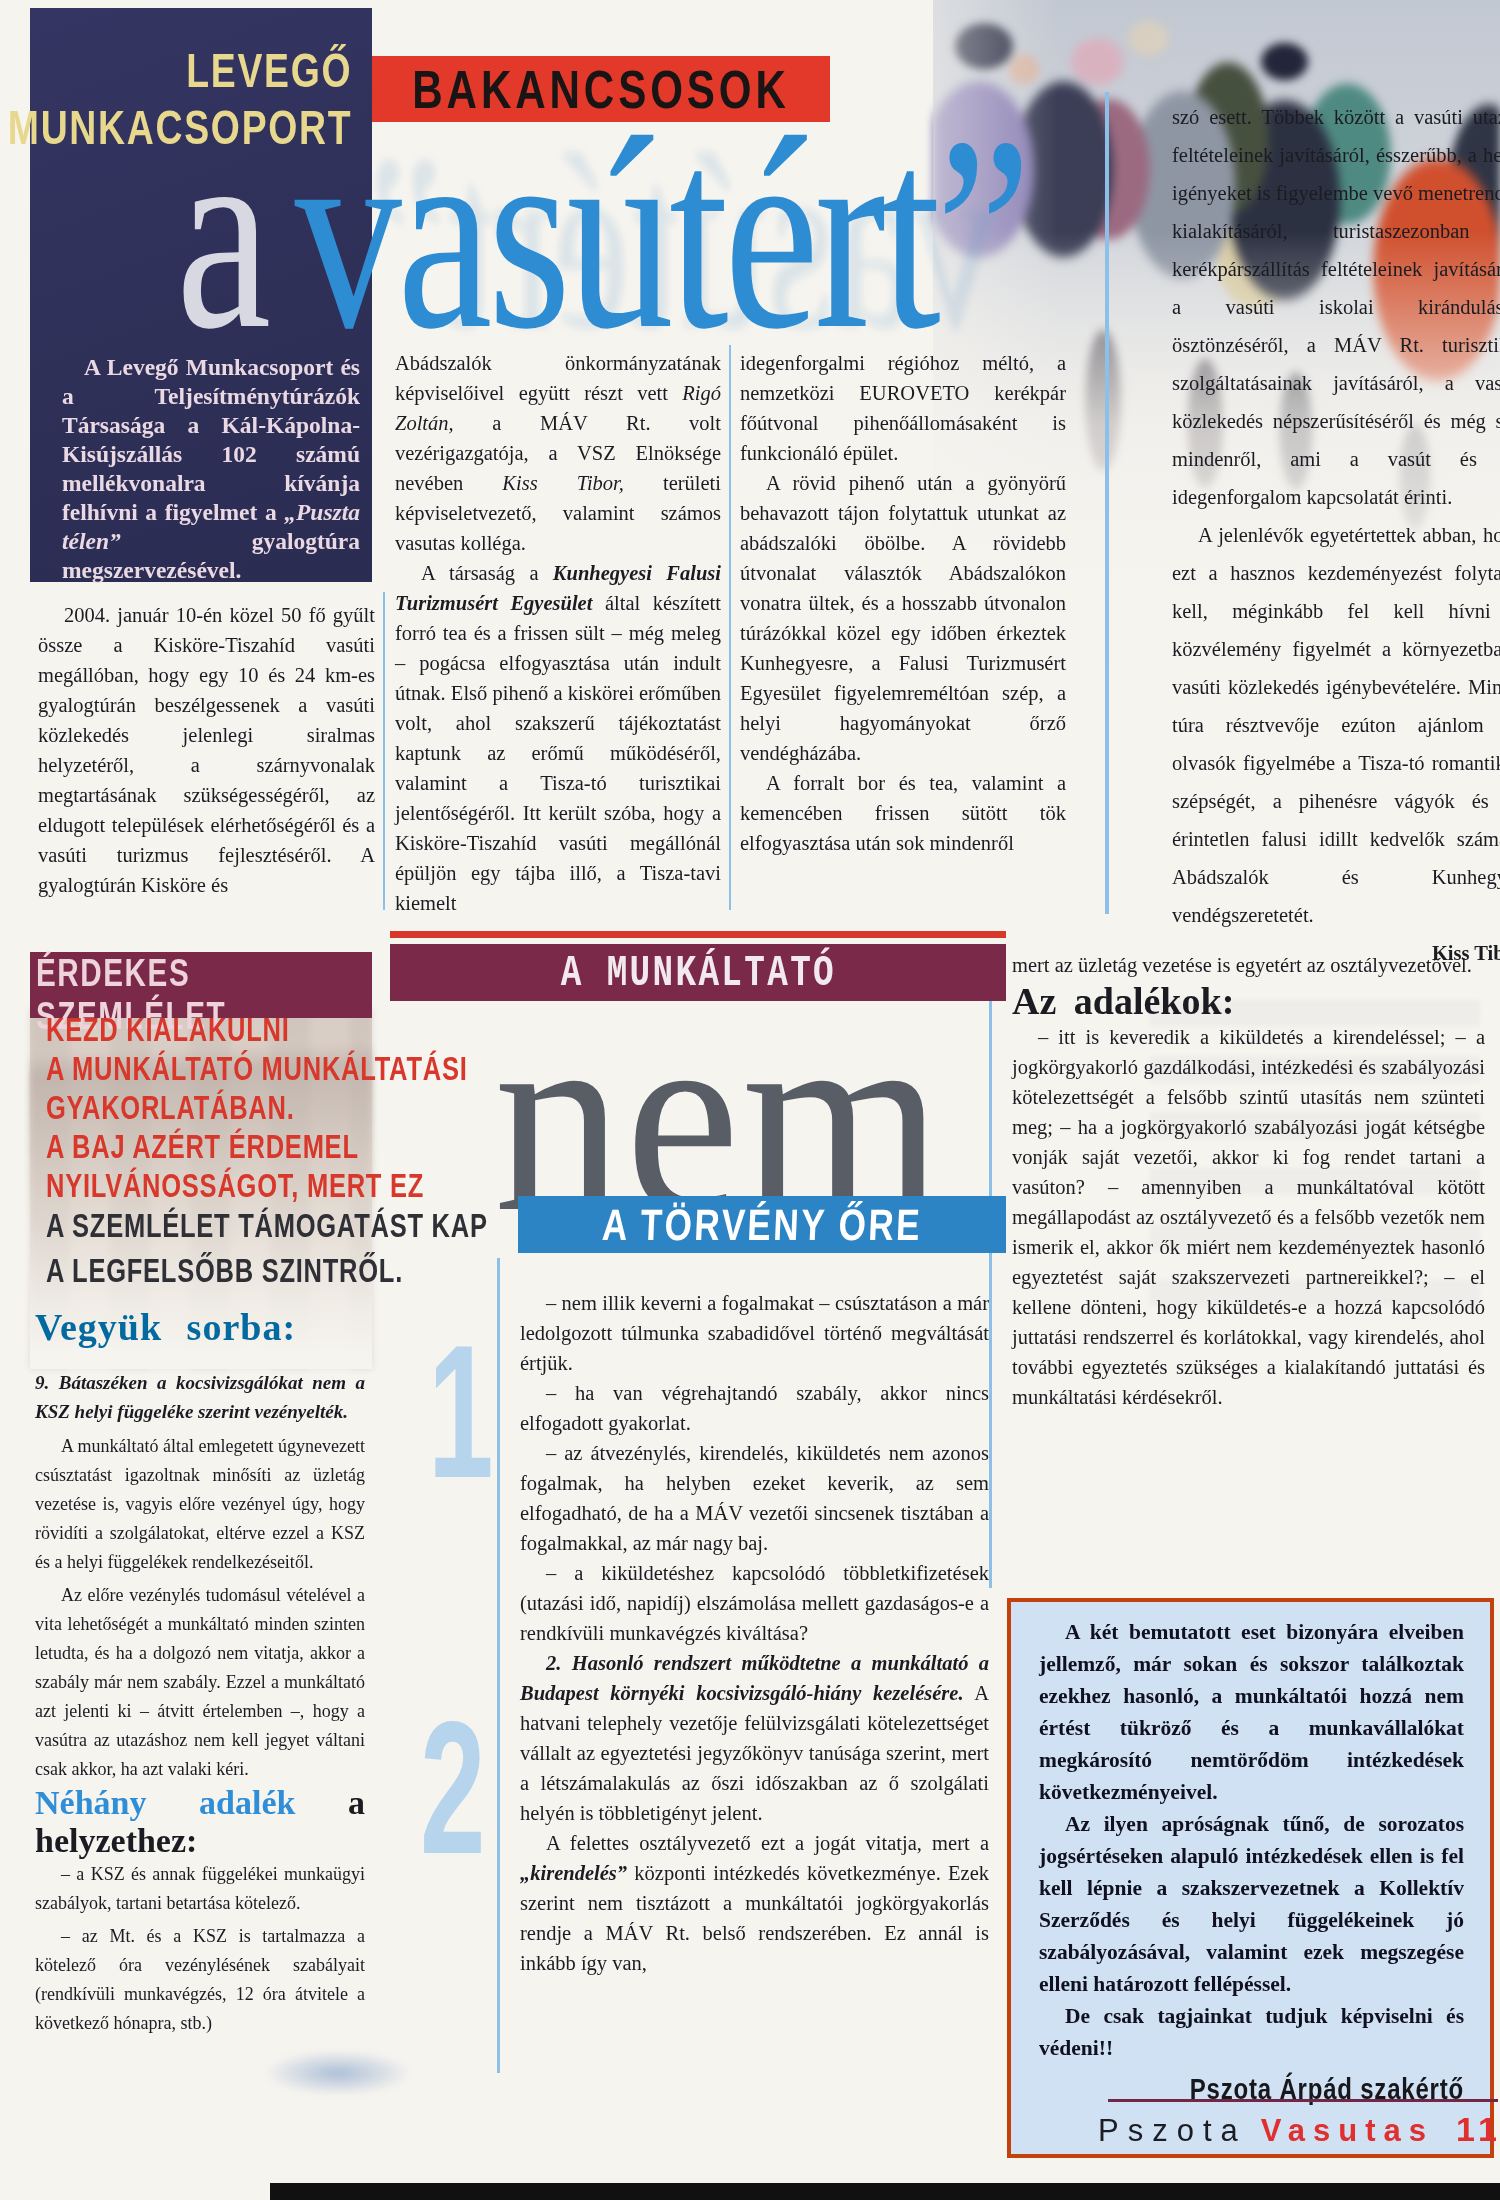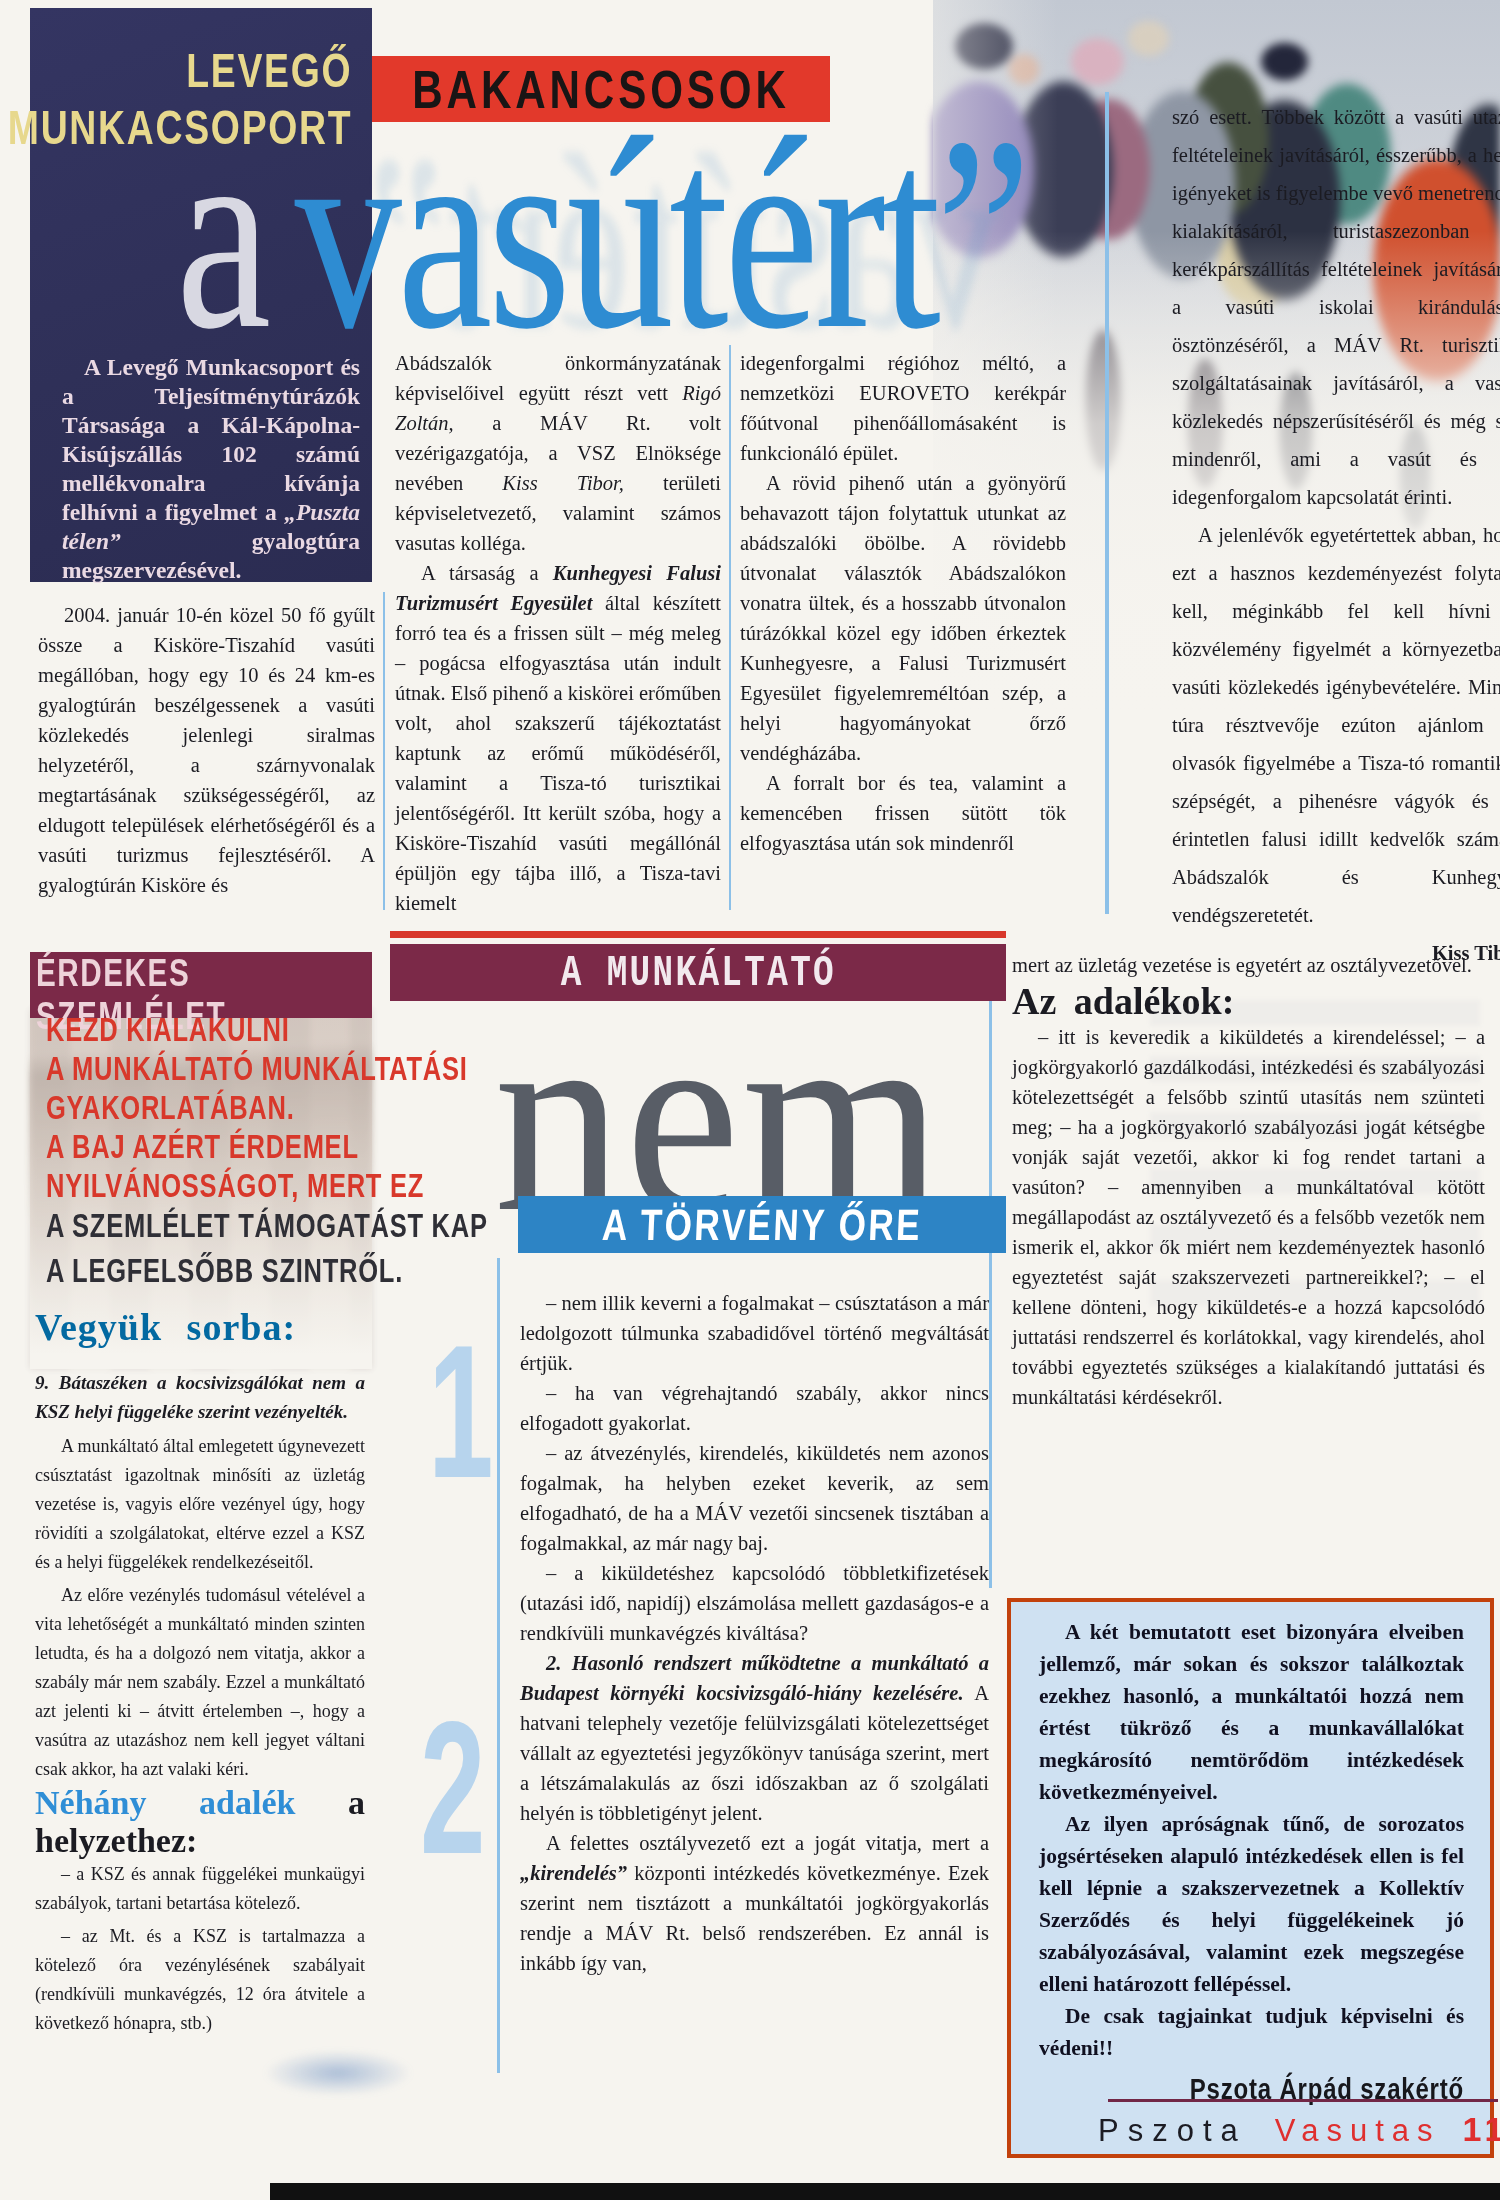--- a/index.html
+++ b/index.html
@@ -127,21 +127,21 @@
   .bluebox p{margin:0;font-weight:bold;font-size:21.5px;line-height:32px;text-align:justify;
     text-indent:26px;color:#101020;}
   .box-sig{margin-top:8px;text-align:right;font-family:"Liberation Sans",sans-serif;font-weight:bold;
     font-size:30px;letter-spacing:1px;color:#17171c;transform:scaleX(.8);transform-origin:right center;}
 
   
   .footer-rule{position:absolute;left:1108px;top:2099px;width:390px;height:3px;background:#722746;z-index:6;}
   .footer{position:absolute;left:1098px;top:2110px;z-index:6;display:flex;align-items:baseline;
     font-family:"Liberation Sans",sans-serif;}
   .f-magyar{font-size:31px;letter-spacing:9px;color:#1c1c24;}
-  .f-vasutas{font-size:31px;font-weight:normal;letter-spacing:8px;color:#df2f2f;margin-left:28px;}
+  .f-vasutas{font-size:31px;font-weight:bold;letter-spacing:8px;color:#df2f2f;margin-left:14px;}
   .f-page{font-size:34px;font-weight:bold;letter-spacing:5px;color:#df2f2f;margin-left:22px;}
 
   
   .scan-bar{position:absolute;left:270px;top:2183px;width:1230px;height:17px;background:#111111;z-index:7;}
   .ghost-lines{position:absolute;left:1150px;top:1000px;width:330px;height:320px;z-index:0;opacity:.5;
     filter:blur(2px);background:repeating-linear-gradient(180deg,rgba(140,150,170,.14) 0 26px,transparent 26px 56px);}
   .smudge{position:absolute;left:263px;top:2050px;width:150px;height:46px;z-index:3;filter:blur(3px);
     background:radial-gradient(ellipse at center,rgba(60,110,180,.4),transparent 70%);}
 </style>
 </head>

